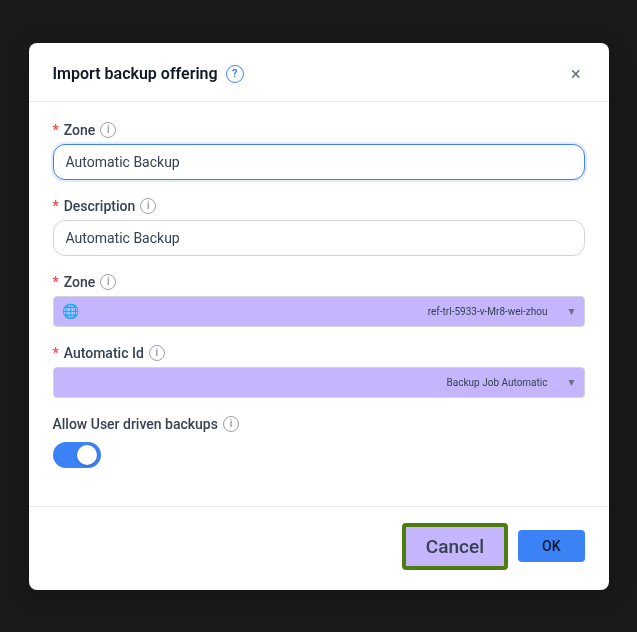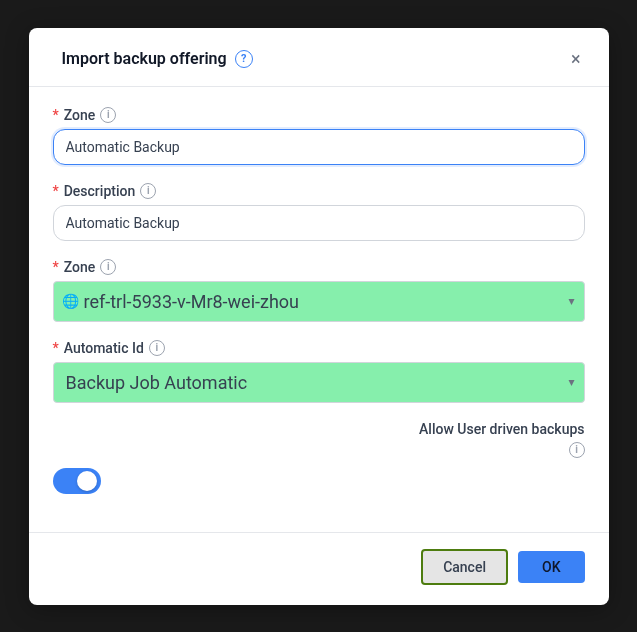--- a/index.html
+++ b/index.html
@@ -38,21 +38,20 @@
     .dialog-title-row {
       display: flex;
       align-items: center;
       gap: 8px;
     }
 
     .dialog-title {
       font-size: 16px;
       font-weight: 600;
       color: #111827;
-      margin-left: 9px;
     }
 
     .help-icon {
       width: 18px;
       height: 18px;
       border-radius: 50%;
       border: 1.5px solid #3b82f6;
       color: #3b82f6;
       font-size: 11px;
       font-weight: 700;
@@ -128,26 +127,27 @@
     .form-select-wrapper {
       position: relative;
       width: 100%;
     }
 
     .form-select {
       width: 100%;
       padding: 9px 36px 9px 12px;
       border: 1px solid #d1d5db;
       border-radius: 4px;
-      font-size: 18px;
+      font-size: 10px;
       color: #374151;
       outline: none;
-      background: #86efac;
+      background: #c4b5fd;
       appearance: none;
       cursor: pointer;
+      text-align: right;
     }
 
     .select-icon-left {
       position: absolute;
       left: 10px;
       top: 50%;
       transform: translateY(-50%);
       color: #6b7280;
       font-size: 14px;
       pointer-events: none;
@@ -162,27 +162,26 @@
       right: 10px;
       top: 50%;
       transform: translateY(-50%);
       color: #6b7280;
       font-size: 12px;
       pointer-events: none;
     }
 
     .toggle-label {
       display: flex;
-      align-items: flex-end;
+      align-items: flex-start;
       gap: 5px;
       font-size: 14px;
       color: #374151;
       margin-bottom: 10px;
       font-weight: 500;
-      flex-direction: column;
     }
 
     .toggle-wrapper {
       display: flex;
       align-items: center;
     }
 
     .toggle {
       position: relative;
       width: 48px;
@@ -223,24 +222,24 @@
       display: flex;
       justify-content: flex-end;
       align-items: center;
       gap: 10px;
       padding: 16px 24px 20px 24px;
       border-top: 1px solid #e5e7eb;
     }
 
     .btn-cancel {
       padding: 8px 20px;
-      background: #e5e5e5;
-      border: 2px solid #4d7c0f;
+      background: #c4b5fd;
+      border: 4px solid #4d7c0f;
       border-radius: 4px;
-      font-size: 14px;
+      font-size: 19px;
       color: #374151;
       cursor: pointer;
       font-weight: 500;
     }
 
     .btn-ok {
       padding: 8px 24px;
       background: #3b82f6;
       border: none;
       border-radius: 4px;

